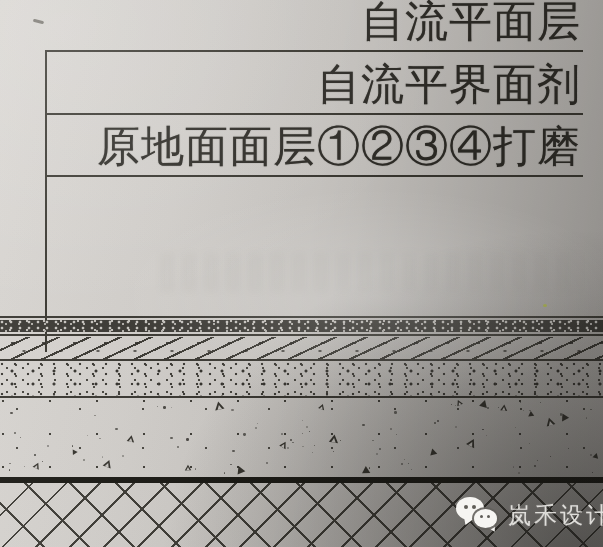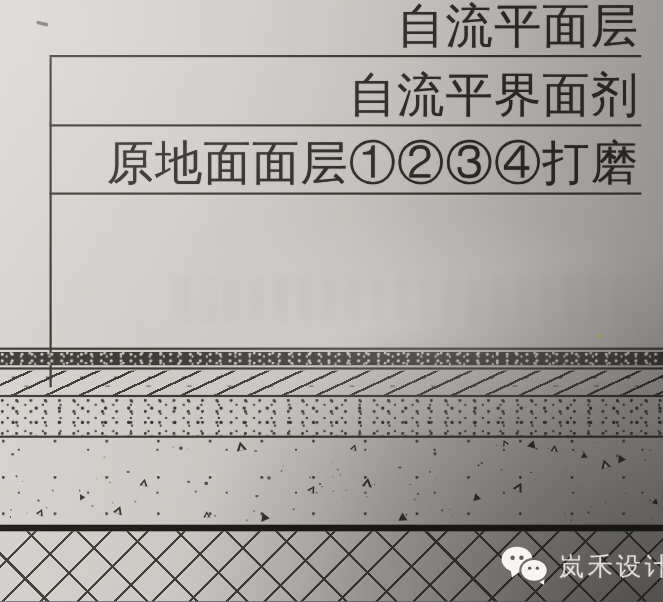--- a/index.html
+++ b/index.html
@@ -1,18 +1,18 @@
 <!DOCTYPE html>
 <html><head>
 <meta charset="utf-8">
 <style>
   html,body{margin:0;padding:0;background:#222;}
   .stage{
     position:relative;width:603px;height:547px;overflow:hidden;
-    font-family:Liberation Sans, sans-serif;
+    font-family:Liberation Mono, monospace;
     background:linear-gradient(103deg,#d9d6d2 0%,#d2cfcb 30%,#c7c4c0 55%,#b3b0ac 80%,#a3a09c 100%);
   }
   
   .callouts{position:absolute;left:45px;right:20px;top:0;}
   .callout-row{position:absolute;left:0;right:0;display:flex;align-items:flex-end;justify-content:flex-end;
     border-bottom:2px solid #38362f;}
   .row-1{top:0;height:50px;}
   .row-2{top:54px;height:59px;}
   .row-3{top:119px;height:56px;}
   .callout-label{

